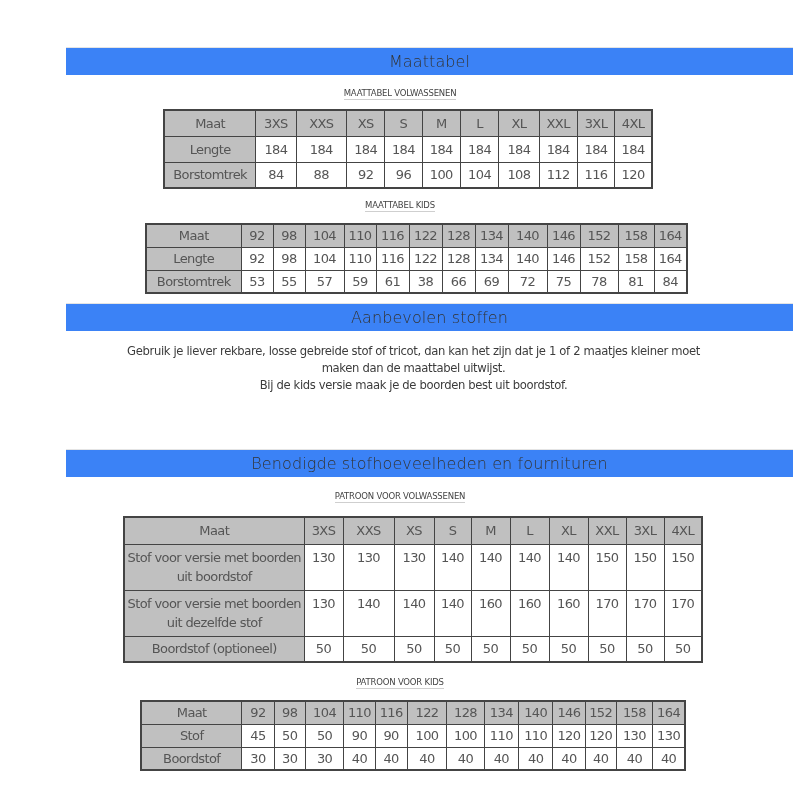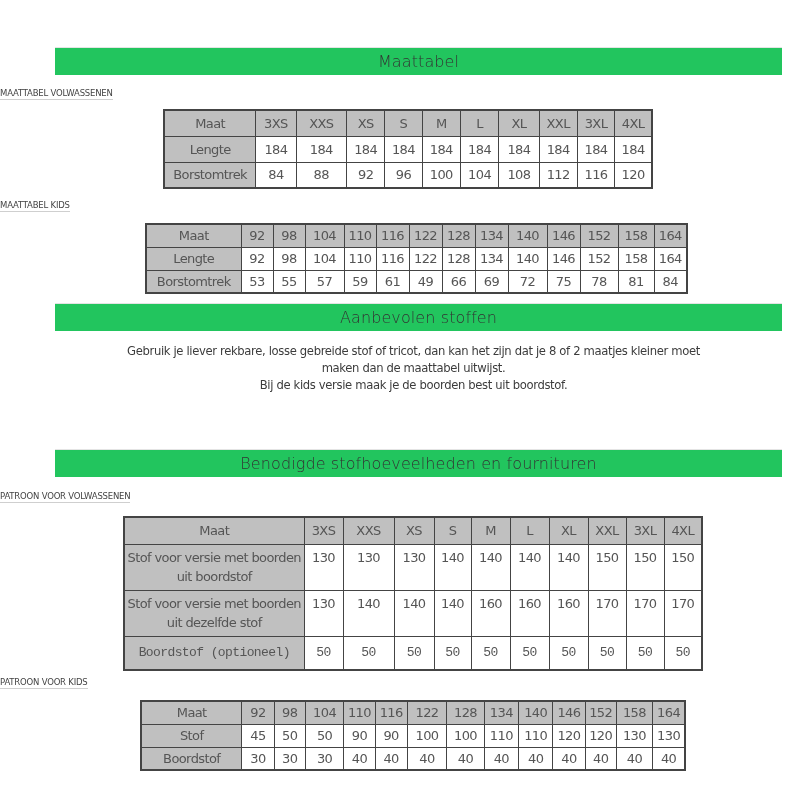--- a/index.html
+++ b/index.html
@@ -1,27 +1,27 @@
 <!DOCTYPE html>
 <html><head>
 <meta charset="utf-8">
 <style>
   html, body { margin: 0; padding: 0; background: #ffffff; }
   body {
     width: 800px; height: 800px; position: relative; overflow: hidden;
     font-family: "DejaVu Sans", sans-serif; color: #3a3a3a;
   }
   .bar {
-    position: absolute; left: 55px; width: 727px; height: 27px;
-    background: #22c55e; border-top: 1px solid #e4e4e4;
+    position: absolute; left: 66px; width: 727px; height: 27px;
+    background: #3b82f6; border-top: 1px solid #e4e4e4;
     text-align: center; font-size: 16px; line-height: 27px;
     color: #333; font-weight: 300; letter-spacing: 0.1px;
   }
   .caption {
-    position: absolute; left: 0; width: 800px; 
+    position: absolute; left: 0; width: 800px; text-align: center;
     font-size: 8.5px; letter-spacing: -0.2px; color: #444;
   }
   .caption span { border-bottom: 1px solid #cfcfcf; padding-bottom: 1px; }
   table.grid {
     position: absolute; border-collapse: collapse;
     border: 2px solid #444; table-layout: fixed;
     font-size: 13px; color: #555;
   }
   table.grid td {
     border: 1px solid #444; text-align: center; padding: 0;
@@ -39,21 +39,21 @@
   
   #t1 { left: 163px; top: 109px; width: 490px; }
   #t1 tr { height: 26px; }
   
   #t2 { left: 145px; top: 223px; width: 538px; }
   #t2 tr { height: 23px; }
   
   #t3 { left: 123px; top: 516px; width: 579px; }
   #t3 tr.header { height: 27px; }
   #t3 tr.tall { height: 46px; margin-top: 36px; }
-  #t3 tr.short { height: 34px; font-family: Liberation Mono, monospace; }
+  #t3 tr.short { height: 26px; }
   #t3 tr.tall td.val { vertical-align: top; padding-top: 5px; }
   #t3 tr.tall td.head { line-height: 19px; white-space: normal; }
   
   #t4 { left: 140px; top: 700px; width: 546px; }
   #t4 tr { height: 23px; }
 </style>
 </head>
 <body>
 
 <div class="bar" style="top:47px;">Maattabel</div>
@@ -169,36 +169,36 @@
         <td class="val">158</td>
         <td class="val">164</td>
       </tr>
   <tr>
         <td class="head">Borstomtrek</td>
         <td class="val">53</td>
         <td class="val">55</td>
         <td class="val">57</td>
         <td class="val">59</td>
         <td class="val">61</td>
-        <td class="val">49</td>
+        <td class="val">38</td>
         <td class="val">66</td>
         <td class="val">69</td>
         <td class="val">72</td>
         <td class="val">75</td>
         <td class="val">78</td>
         <td class="val">81</td>
         <td class="val">84</td>
       </tr>
 </tbody>
   </table>
 
 <div class="bar" style="top:303px;">Aanbevolen stoffen</div>
 
 <div class="para">
-  <div>Gebruik je liever rekbare, losse gebreide stof of tricot, dan kan het zijn dat je 8 of 2 maatjes kleiner moet</div>
+  <div>Gebruik je liever rekbare, losse gebreide stof of tricot, dan kan het zijn dat je 1 of 2 maatjes kleiner moet</div>
   <div>maken dan de maattabel uitwijst.</div>
   <div>Bij de kids versie maak je de boorden best uit boordstof.</div>
 </div>
 
 <div class="bar" style="top:449px;">Benodigde stofhoeveelheden en fournituren</div>
 
 <div class="caption" style="top:491px;"><span>PATROON VOOR VOLWASSENEN</span></div>
 
 <table class="grid" id="t3">
   <colgroup>

